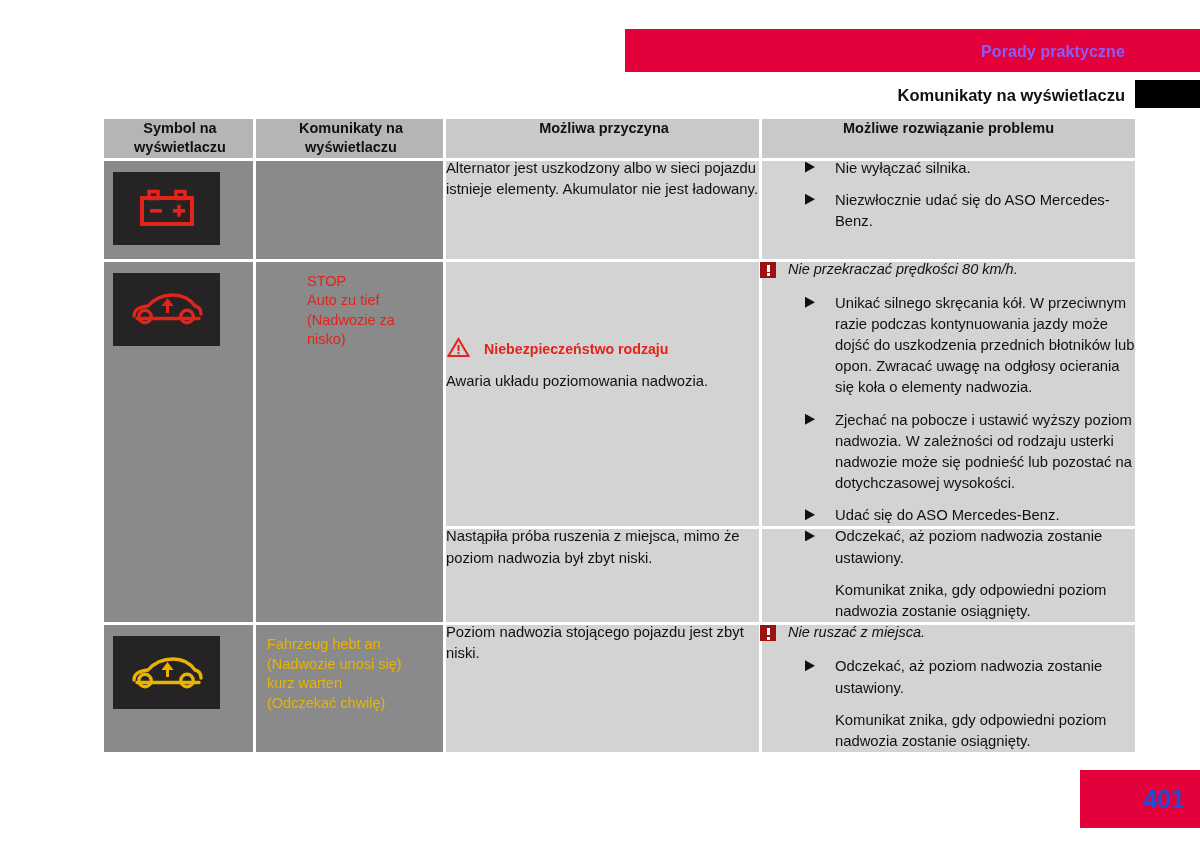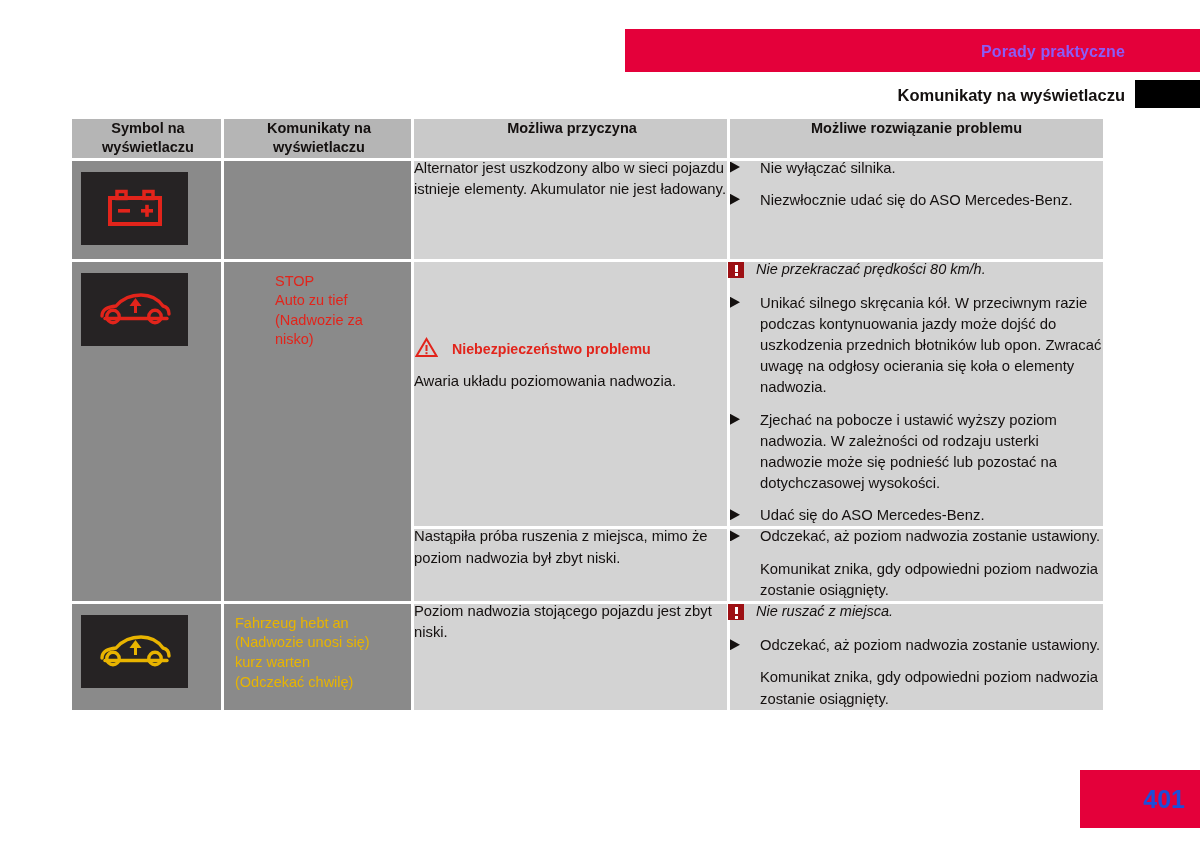--- a/index.html
+++ b/index.html
@@ -28,21 +28,21 @@
     font-size:16.5px; font-weight:bold; color:#14100f;
     white-space:nowrap;
   }
   .hdr-blackbox{
     position:absolute; left:1135px; top:80px; width:65px; height:28px;
     background:#000000;
   }
 
   
   .tbl{
-    position:absolute; left:72px; top:119px;
+    position:absolute; left:104px; top:119px;
     width:1031px;
     border-collapse:collapse;
     table-layout:fixed;
   }
   .tbl td,.tbl th{
     vertical-align:top;
     padding:0;
     border:0;
   }
   
@@ -91,20 +91,21 @@
   
   .ptxt{
     font-size:14.8px; line-height:1.43; color:#14100f;
     margin:0 0 0 0;
   }
 
   
   .bul{
     display:flex; align-items:flex-start;
     margin-bottom:11px;
+    margin-left:43px;
   }
   .bul:last-child{margin-bottom:0;}
   .bul .tri{
     flex:0 0 auto;
     width:10px;height:11px;
     margin:4px 20px 0 0;
     background:#14100f;
     clip-path:polygon(0 0,100% 50%,0 100%);
   }
   .bul .btxt{font-size:14.8px; line-height:1.43; flex:1 1 auto;}
@@ -227,21 +228,21 @@
       <td class="lightcell sep-tr cellpad">
         <div style="height:78px"></div>
         <div class="danger">
           <span class="tri-ico">
             <svg width="23" height="21" viewBox="0 0 23 21" aria-hidden="true">
               <path d="M11.5 2 L21.5 19 L1.5 19 Z" fill="none" stroke="#e2241b" stroke-width="2"></path>
               <rect x="10.5" y="8" width="2" height="6" fill="#e2241b"></rect>
               <rect x="10.5" y="15.2" width="2" height="2" fill="#e2241b"></rect>
             </svg>
           </span>
-          <span class="dtxt">Niebezpieczeństwo problemu</span>
+          <span class="dtxt">Niebezpieczeństwo rodzaju</span>
         </div>
         <p class="ptxt">Awaria układu poziomowania nadwozia.</p>
       </td>
       <td class="lightcell sep-t cellpad-r">
         <div class="warnbox">
           <span class="warnsq"></span>
           <span class="warntxt">Nie przekraczać prędkości 80 km/h.</span>
         </div>
         <div class="bul">
           <span class="tri"></span>

